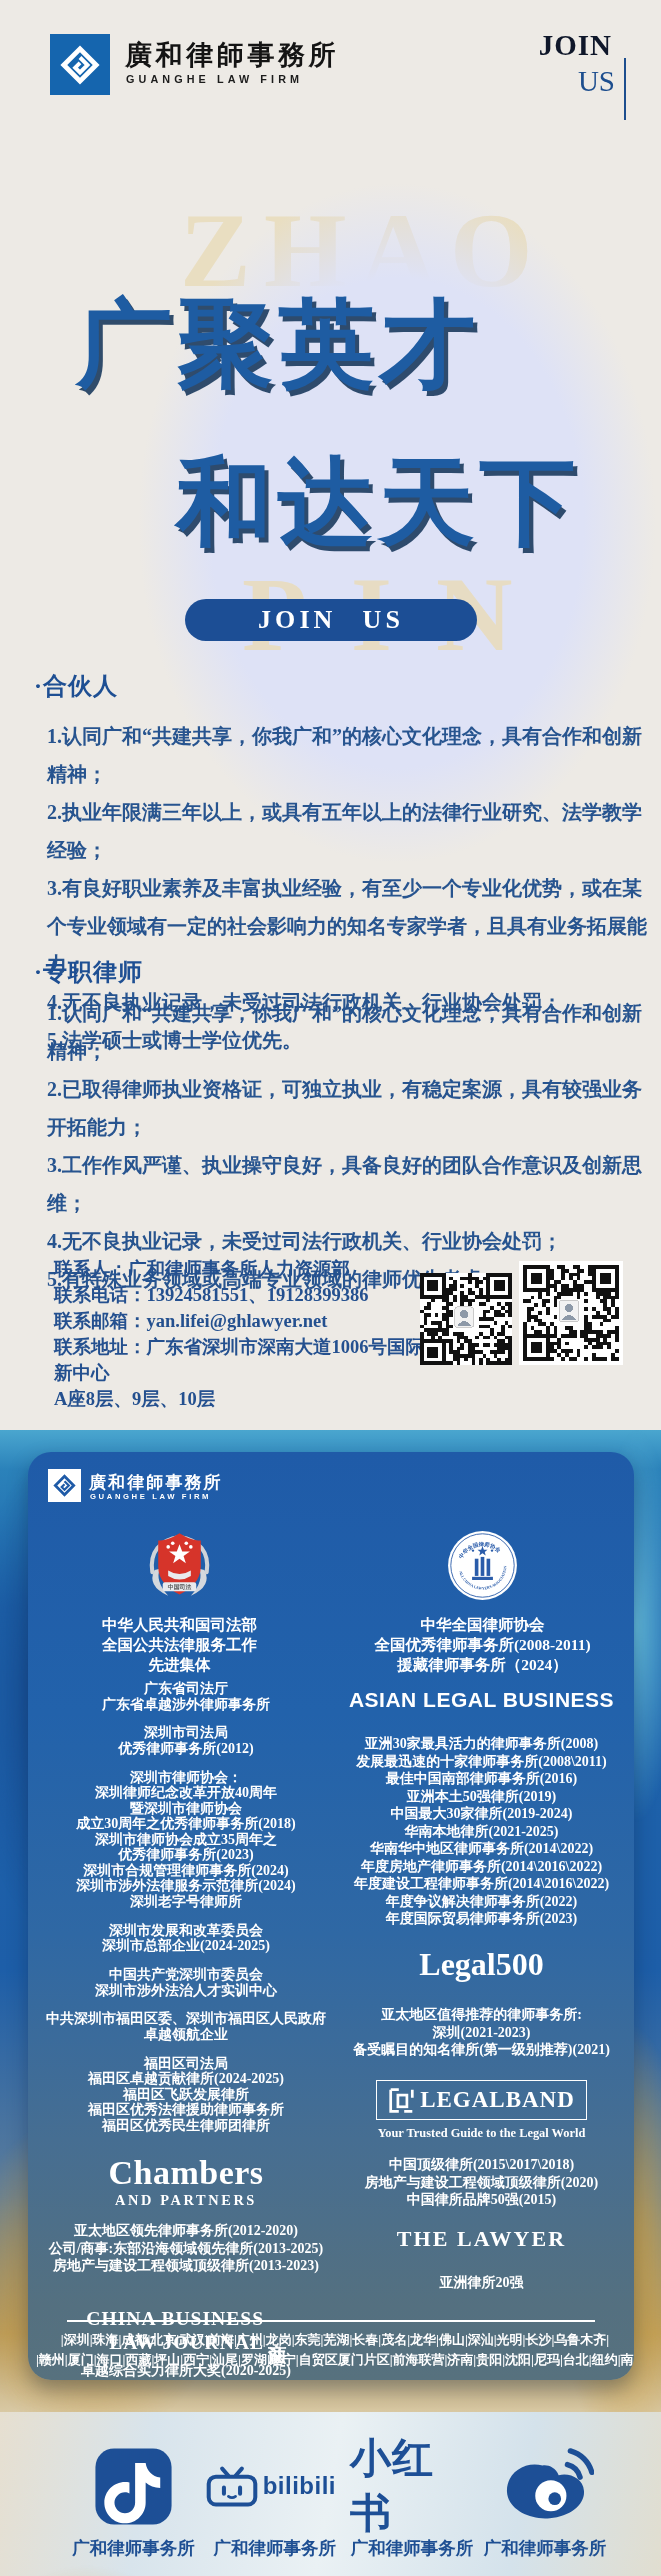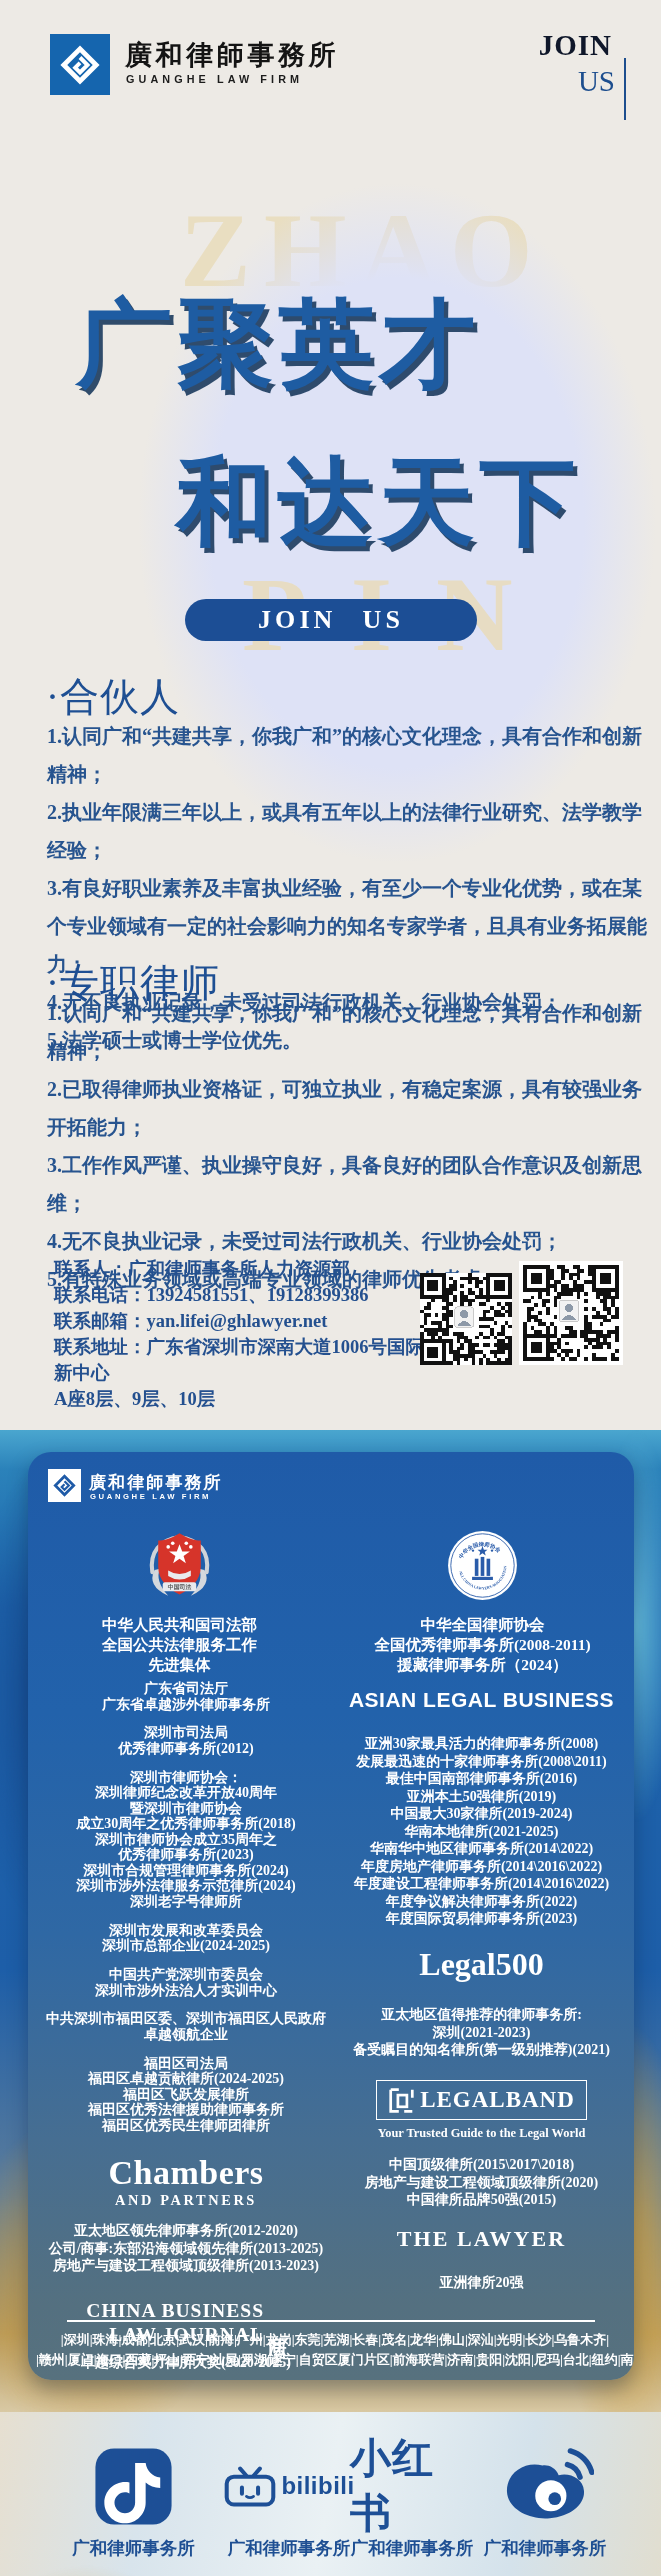--- a/index.html
+++ b/index.html
@@ -29,21 +29,21 @@
                text-shadow:4.1px 4.6px 0 rgba(22,54,90,.88); white-space:nowrap; }
   .hero-1 { left:76px; top:281px; }
   .hero-2 { left:176px; top:439px; }
 
   
   .cta { left:185px; top:599px; width:292px; height:42px; border-radius:21px; background:#1c4e95;
          color:#fff; display:flex; align-items:center; justify-content:center; font-size:26px;
          font-weight:700; letter-spacing:4.1px; word-spacing:15.5px; cursor:pointer; }
 
   
-  .sec-head { left:46px; font-size:39px; font-weight:400; color:#1e4f93; letter-spacing:1px; }
+  .sec-head { left:34px; font-size:24px; font-weight:700; color:#1e4f93; letter-spacing:1px; }
   .sec-list { left:47px; width:602px; font-size:20px; font-weight:700; color:#27548f; line-height:38px; }
   .contact { left:54px; top:1256px; width:392px; font-size:18.5px; font-weight:700; color:#24508f; line-height:26px; }
 
   
   .qr { background:#fff; }
   .qr svg { width:100%; height:100%; display:block; }
   .qr-a { left:420px; top:1273px; width:92px; height:92px; }
   .qr-b { left:519px; top:1261px; width:104px; height:104px; padding:4.1px; }
 
   
@@ -77,21 +77,21 @@
 
   .col { position:absolute; top:229px; display:flex; flex-direction:column; align-items:center; }
   .col-left { left:13px; width:290px; }
   .col-right { left:309px; width:289px;text-align:center; }
   .grp { display:flex; flex-direction:column; align-items:center; margin-bottom:13.4px; }
   .grp .line { font-size:14px; font-weight:700; line-height:15.5px; white-space:nowrap; }
   .grp-air .line { line-height:17.5px; }
 
   .chambers-name { font-size:34px; font-weight:700; letter-spacing:0.5px; line-height:36px; margin-top:8.2px; }
   .chambers-sub { font-size:14.4px; font-weight:700; letter-spacing:2.6px; margin:1px 0 13.4px; }
-  .cblj { display:flex; align-items:center; gap:2px; margin-top:11px; margin-bottom:7.2px; }
+  .cblj { display:flex; align-items:center; gap:2px; margin-top:19px; margin-bottom:7.2px; }
   .cblj-names { text-align:right; font-size:19.6px; font-weight:700; letter-spacing:1px; line-height:24px; }
   .cblj-seal { writing-mode:vertical-rl; font-size:18.5px; font-weight:700; line-height:19.6px; letter-spacing:3.1px; }
 
   .alb-title { font-family:"Liberation Sans","DejaVu Sans",sans-serif; font-size:21px; font-weight:700;
                letter-spacing:0.5px; margin:7.2px 0 23px; white-space:nowrap; }
   .l500-title { font-size:32px; font-weight:700; margin:5.2px 0 23px; }
   .lb-box { display:flex; align-items:center; gap:5px; border:1.5px solid #fff; padding:5.2px 11.3px; margin-top:8.2px; }
   .lb-box svg { width:27px; height:27px; }
   .lb-name { font-size:23px; font-weight:700; letter-spacing:1px; }
   .lb-tag { font-size:12.4px; font-weight:700; margin:6.2px 0 15.5px; white-space:nowrap; }
@@ -779,21 +779,21 @@
   <div class="soc" style="left:82px; top:2443px; width:103px;">
     <div class="icon-zone" style="height:86px;">
       <svg width="81" height="81" viewBox="0 0 200 200">
         <rect x="6" y="6" width="188" height="188" rx="46" fill="#1d4f96"></rect>
         <path fill="#fff" d="M104 42h26c3 20 16 33 36 36v26c-14-1-27-6-36-14v50c0 28-23 51-51 51s-51-23-51-51 23-51 51-51c4 0 8 0 11 1v27c-3-2-7-3-11-3-14 0-26 12-26 26s12 26 26 26 25-12 25-26V42z"></path>
       </svg>
     </div>
     <div class="soc-label">广和律师事务所</div>
   </div>
 
-  <div class="soc" style="left:222px; top:2443px; width:134px;">
+  <div class="soc" style="left:202px; top:2443px; width:134px;align-items:flex-end;">
     <div class="icon-zone" style="height:86px; gap:4.1px;">
       <svg width="54" height="43" viewBox="0 0 120 96">
         <rect x="8" y="26" width="104" height="62" rx="16" fill="none" stroke="#1d4f96" stroke-width="9"></rect>
         <path d="M38 8 L52 24 M82 8 L68 24" stroke="#1d4f96" stroke-width="9" stroke-linecap="round"></path>
         <path d="M42 50 L42 64 M78 50 L78 64" stroke="#1d4f96" stroke-width="9" stroke-linecap="round"></path>
         <path d="M52 70 Q60 76 68 70" stroke="#1d4f96" stroke-width="6" fill="none" stroke-linecap="round"></path>
       </svg>
       <div class="bili-word">bilibili</div>
     </div>
     <div class="soc-label">广和律师事务所</div>

